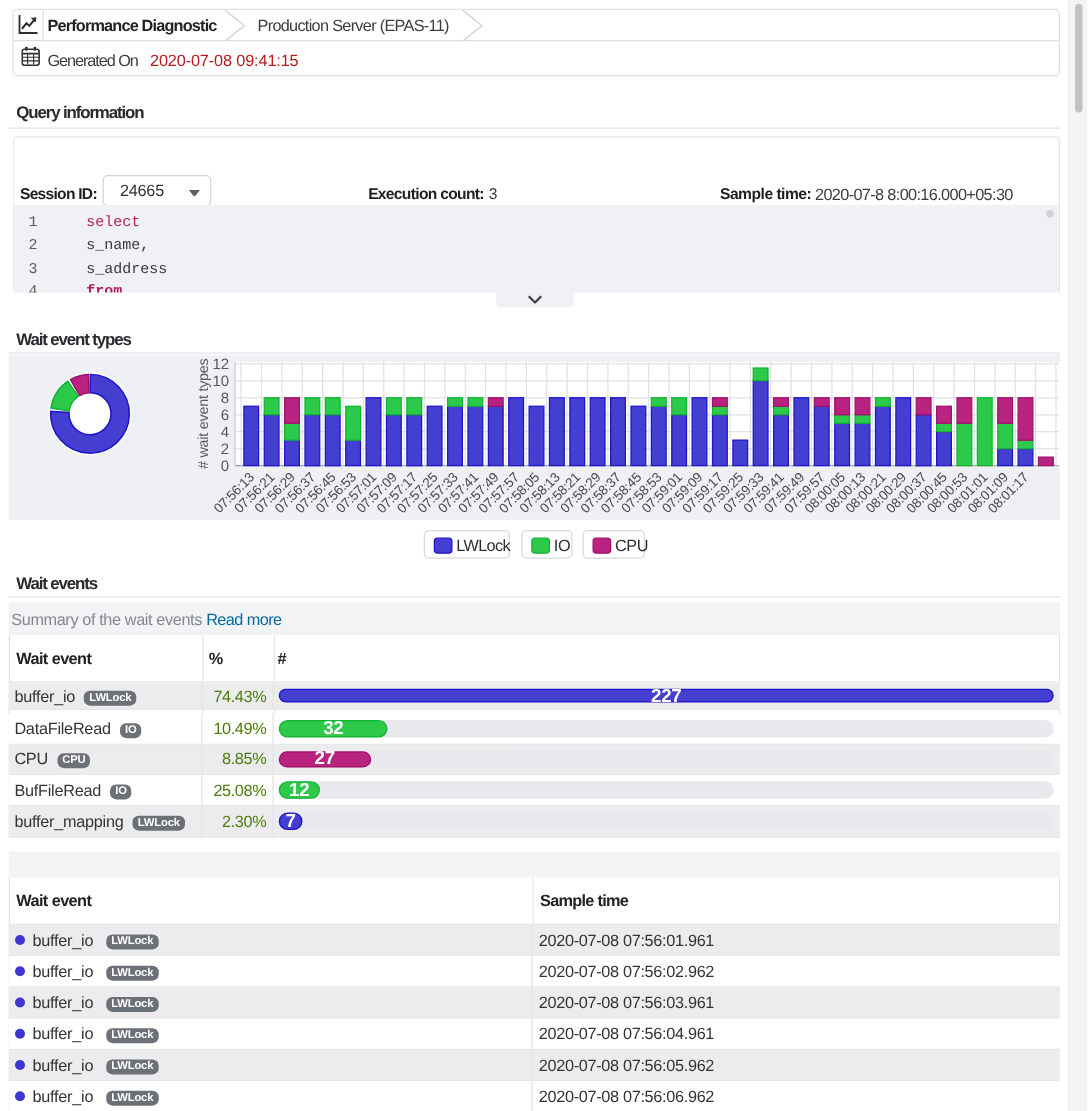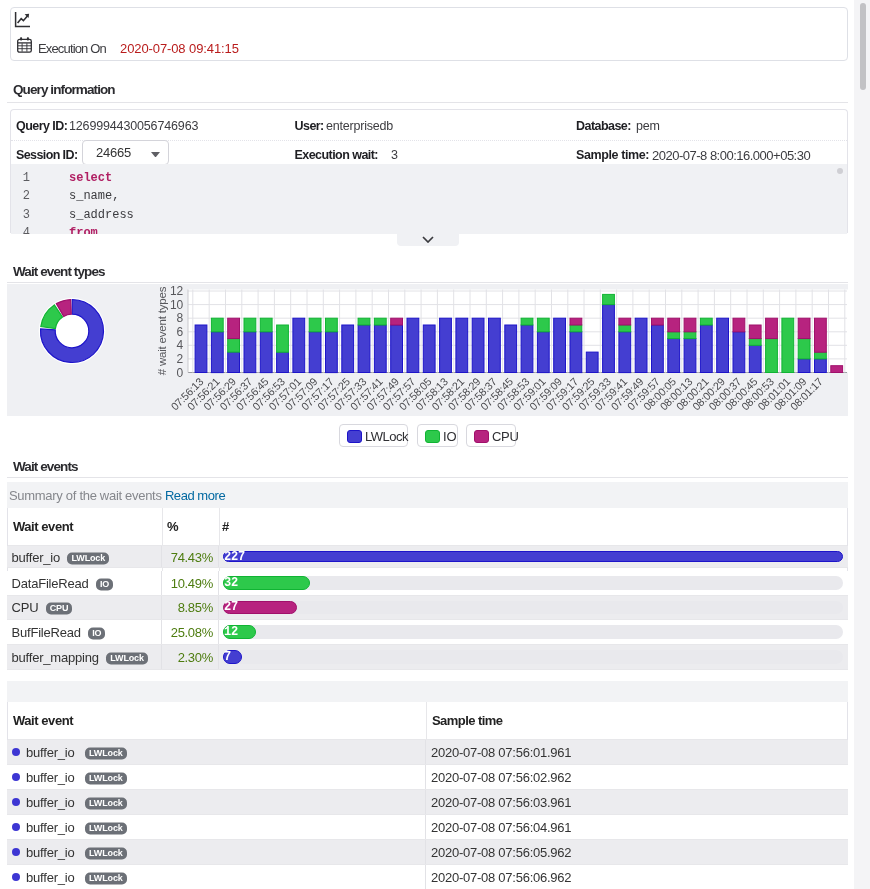--- a/index.html
+++ b/index.html
@@ -5,80 +5,83 @@
 .abs { position:absolute; }
 .hd { position:absolute; left:13px; font-size:13.5px; font-weight:700; color:#2b2b2f; letter-spacing:-0.9px; }
 .hr { position:absolute; left:7px; width:841px; border-top:1px solid #e4e4e8; }
 .blbl { font-weight:700; color:#1f1f23; letter-spacing:-0.55px; }
 .badge { display:inline-block; background:#6c7077; color:#fff; font-size:9px; line-height:9.5px; font-weight:700; border-radius:5px; padding:1px 4px 1.5px; vertical-align:1px; margin-left:4px; letter-spacing:-0.15px; }
 .srow { position:absolute; left:7px; width:841px; border-bottom:1px solid #e7e7ea; }
 .sname { position:absolute; left:4.5px; top:50%; transform:translateY(-50%); font-size:13px; color:#333; }
 .spct { position:absolute; right:635px; top:50%; transform:translateY(-50%); font-size:13px; color:#4d7c0f; letter-spacing:-0.3px; }
 .track { position:absolute; left:216px; top:5px; bottom:5px; width:620px; background:#e9e9ed; border-radius:7px; }
 .sbar { position:absolute; left:216px; top:5px; bottom:5px; border-radius:7px; }
-.sbar span { position:absolute; left:0; right:0; top:50%; transform:translateY(-50%); color:#fff; font-size:12px; font-weight:700;font-family:Liberation Mono, monospace; }
+.sbar span { position:absolute; left:0; right:0; top:50%; transform:translateY(-50%); text-align:center; color:#fff; font-size:15px; font-weight:700; }
 .wrow { position:absolute; left:7px; width:841px; border-bottom:1px solid #e7e7ea; font-size:13px; color:#333; }
 .dot { position:absolute; left:4.6px; top:50%; margin-top:-4px; width:8px; height:8px; border-radius:50%; background:#3d36d3; }
 .wname { position:absolute; left:19px; top:50%; transform:translateY(-50%); }
 .wbadge { position:absolute; left:74px; top:50%; transform:translateY(-50%); }
 .wtime { position:absolute; left:424px; top:50%; transform:translateY(-50%); letter-spacing:-0.25px; }
 .colsep { position:absolute; background:#e7e7ea; width:1px; }
 .srow::before { content:''; position:absolute; left:154px; top:0; bottom:0; width:1px; background:#e2e2e6; }
 .srow::after { content:''; position:absolute; left:211px; top:0; bottom:0; width:1px; background:#e2e2e6; }
 .wrow::before { content:''; position:absolute; left:418px; top:0; bottom:0; width:1px; background:#e2e2e6; }
 .bold { font-weight:700; }
 </style></head>
 <body>
 
 <div class="abs" style="left:10px;top:7px;width:838px;height:54px;border:1px solid #dee0e6;border-radius:4px;background:#fff">
-  <span class="abs" style="left:27px;top:32.5px;font-size:13px;color:#3c3c40;letter-spacing:-0.85px">Execution On</span>
+  <div class="abs" style="left:0;top:0;width:100%;height:25px;border-bottom:1px solid #dee0e6">
+    <div class="abs" style="left:23px;top:0;width:1px;height:24px;background:#dee0e6"></div>
+    <span class="abs" style="left:27px;top:4.5px;font-size:13px;font-weight:700;color:#212125;letter-spacing:-0.65px">Performance Diagnostic</span>
+    <svg width="18" height="25" viewBox="0 0 18 25" style="position:absolute;left:168px;top:0px">
+        <path d="M1 0 L16.5 12.5 L1 25" stroke="#dadade" stroke-width="1.3" fill="none"></path>
+      </svg>
+    <span class="abs" style="left:195px;top:4.5px;font-size:13px;color:#3c3c40;letter-spacing:-0.55px">Production Server (EPAS-11)</span>
+    <svg width="18" height="25" viewBox="0 0 18 25" style="position:absolute;left:358px;top:0px">
+        <path d="M1 0 L16.5 12.5 L1 25" stroke="#dadade" stroke-width="1.3" fill="none"></path>
+      </svg>
+  </div>
+  <span class="abs" style="left:27px;top:32.5px;font-size:13px;color:#3c3c40;letter-spacing:-0.85px">Generated On</span>
   <span class="abs" style="left:109px;top:32.5px;font-size:13px;color:#b91c1c;letter-spacing:-0.1px">2020-07-08 09:41:15</span>
 </div>
 <svg width="17" height="17" viewBox="0 0 17 17" style="position:absolute;left:14px;top:11px">
     <path d="M1.6 1 V15.4 H16" stroke="#2f2f33" stroke-width="1.5" fill="none"></path>
     <path d="M3.6 12 L7.2 7.6 L9.4 9.7 L13.8 4.4" stroke="#2f2f33" stroke-width="1.6" fill="none"></path>
     <path d="M15.1 2.8 L10.6 3.3 L14.6 7 Z" fill="#2f2f33"></path>
   </svg>
 <svg width="15" height="16" viewBox="0 0 15 16" style="position:absolute;left:17px;top:37px">
     <rect x="0.7" y="2.4" width="13.6" height="12.8" rx="1.8" fill="none" stroke="#2f2f33" stroke-width="1.3"></rect>
     <rect x="3.1" y="0.3" width="2" height="3.2" rx="0.7" fill="#2f2f33"></rect>
     <rect x="9.9" y="0.3" width="2" height="3.2" rx="0.7" fill="#2f2f33"></rect>
     <path d="M1 5.9 H14" stroke="#2f2f33" stroke-width="1.3"></path>
     <path d="M5.1 6.3 V14.6 M9.9 6.3 V14.6 M1 8.8 H14 M1 11.7 H14" stroke="#2f2f33" stroke-width="0.9"></path>
   </svg>
 
 <div class="hd" style="top:82px">Query information</div>
 <div class="hr" style="top:102px"></div>
 
 <div class="abs" style="left:10px;top:109px;width:838px;height:123.5px;border:1px solid #e3e3e9;border-radius:4px 4px 0 0;border-bottom:none;font-size:12.5px;color:#3c3c40">
-  <div class="abs" style="left:0;top:0;width:100%;height:31px;border-bottom:1px dotted #e3e3e9">
-    <span class="abs blbl" style="left:5px;top:9px">Query ID:</span>
-    <span class="abs" style="left:58px;top:9px;letter-spacing:-0.15px">1269994430056746963</span>
-    <span class="abs blbl" style="left:283.5px;top:9px">User:</span>
-    <span class="abs" style="left:315px;top:9px">enterprisedb</span>
-    <span class="abs blbl" style="left:565px;top:9px">Database:</span>
-    <span class="abs" style="left:625px;top:9px">pem</span>
-  </div>
   <div class="abs" style="left:0;top:31px;width:100%;height:23px">
     <span class="abs blbl" style="left:5px;top:6.5px;letter-spacing:-0.6px">Session ID:</span>
-    <span class="abs blbl" style="left:283.5px;top:6.5px;letter-spacing:-0.55px">Execution wait:</span>
+    <span class="abs blbl" style="left:283.5px;top:6.5px;letter-spacing:-0.55px">Execution count:</span>
     <span class="abs" style="left:380px;top:6.5px">3</span>
     <span class="abs blbl" style="left:565px;top:6.5px;letter-spacing:-0.4px">Sample time:</span>
     <span class="abs" style="left:641px;top:6.5px;font-size:13px;letter-spacing:-0.5px">2020-07-8 8:00:16.000+05:30</span>
     <div class="abs" style="left:71px;top:-1px;width:87px;height:25px;border:1px solid #d4d4da;border-radius:4px;background:#fff">
       <span class="abs" style="left:13px;top:4px;color:#333;font-size:13px">24665</span>
       <svg width="9" height="5.5" viewBox="0 0 9 5.5" style="position:absolute;right:8px;top:10.5px">
           <path d="M0 0 L4.5 5.5 L9 0 Z" fill="#5f5f64"></path>
         </svg>
     </div>
   </div>
 
   <div class="abs" style="left:0;top:54px;width:100%;height:69.5px;background:#f0f1f4;overflow:hidden;font-family:'Liberation Mono',monospace;font-size:12px;letter-spacing:0">
     <div class="abs" style="left:0;top:5px;width:19px;text-align:right;color:#5c5c60;line-height:18.3px">1<br>2<br>3<br>4</div>
-    <div class="abs" style="left:58px;top:5px;line-height:18.3px;color:#3a3a3e;white-space:pre"><span style="color:#b01f63;font-weight:700">select</span>
+    <div class="abs" style="left:58px;top:5px;line-height:18.3px;color:#3a3a3e;white-space:pre"><span style="color:#b01f63;font-weight:400">select</span>
 s_name,
 s_address
 <span style="color:#b01f63;font-weight:700">from</span></div>
     <div class="abs" style="right:4px;top:4px;width:6px;height:6px;border-radius:3px;background:#cfcfd4"></div>
   </div>
 </div>
 
 <div class="abs" style="left:397px;top:232.5px;width:62px;height:13px;background:#f0f1f4;border-radius:0 0 4px 4px">
   <svg width="12" height="7" viewBox="0 0 12 7" style="position:absolute;left:25px;top:3px">
       <path d="M1 1 L6 6 L11 1" stroke="#3a3a3e" stroke-width="1.7" fill="none"></path>

